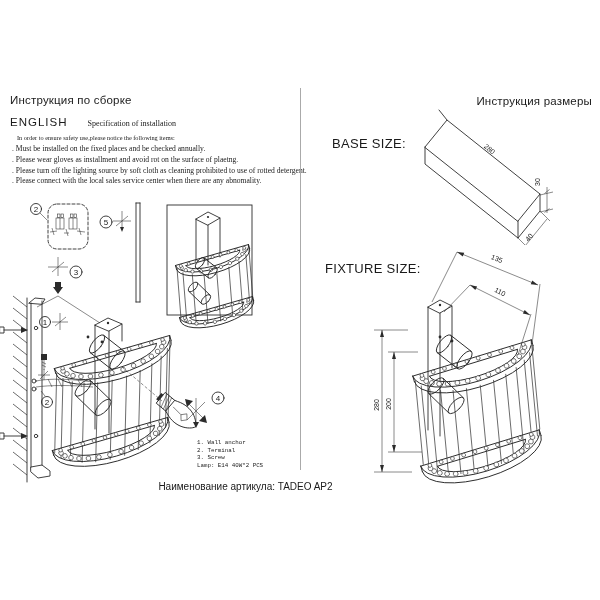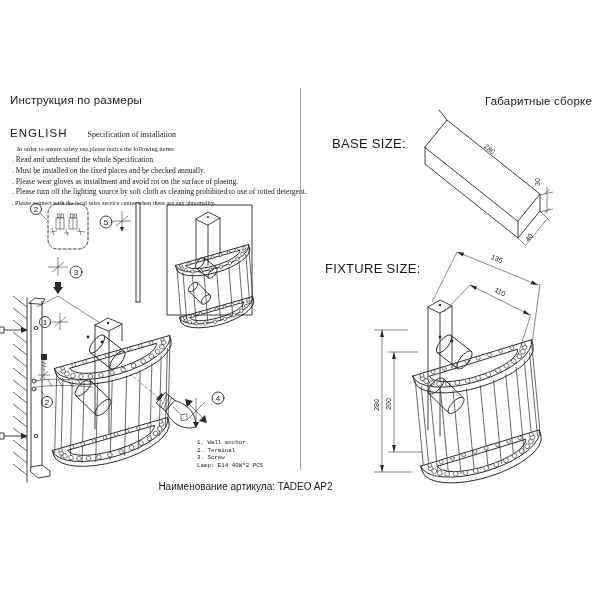--- a/index.html
+++ b/index.html
@@ -1,21 +1,21 @@
 <!DOCTYPE html>
 <html><head>
 <meta charset="utf-8">
 <style>
   html,body{margin:0;padding:0;background:#fff;}
   body{width:600px;height:600px;position:relative;overflow:hidden;
        font-family:"Liberation Sans",sans-serif;color:#1a1a1a;}
   .abs{position:absolute;}
   .ru-title{font-size:11.5px;letter-spacing:.2px;}
   .panel-left{left:10px;top:94px;width:288px;}
-  .eng-row{margin-top:17px;white-space:nowrap;}
+  .eng-row{margin-top:6px;white-space:nowrap;}
   .eng{font-size:11.5px;letter-spacing:1px;}
   .spec{font-family:"Liberation Serif",serif;font-size:8px;margin-left:20px;}
   .intro{font-family:"Liberation Serif",serif;font-size:6.3px;margin:4px 0 0 7px;}
   ul.items{list-style:none;margin:3px 0 0 0;padding:0 0 0 2px;}
   ul.items li{font-family:"Liberation Serif",serif;font-size:7.6px;line-height:10.8px;white-space:nowrap;}
   ul.items li:nth-child(5){font-size:6.2px;}
   ul.items li::before{content:". ";}
   .right-title{right:8px;top:95px;}
   .size-label{font-size:13px;letter-spacing:.3px;}
   .divider{left:300px;top:88px;width:1px;height:382px;background:#aaa;}
@@ -28,37 +28,36 @@
   text.dim{font:7px "Liberation Sans",sans-serif;fill:#1a1a1a;text-anchor:middle;}
   text.stepnum{font:8px "Liberation Sans",sans-serif;fill:#1a1a1a;text-anchor:middle;}
   text.plist{font:5.8px "Liberation Mono",monospace;fill:#1a1a1a;}
   [data-beads] circle,[data-beadrow] circle{fill:#fff;stroke:#2b2b2b;stroke-width:.6;}
   [data-cage] line,[data-hatch] line{stroke:#2b2b2b;stroke-width:.7;}
 </style>
 </head>
 <body>
 
 <div class="abs panel-left">
-  <div class="ru-title">Инструкция по размеры</div>
+  <div class="ru-title">Инструкция по сборке</div>
   <div class="eng-row">
     <span class="eng">ENGLISH</span><span class="spec">Specification of installation</span>
   </div>
   <div class="intro">In order to ensure safety use,please notice the following items:</div>
   <ul class="items">
-    <li>Read and understand the whole Specification.</li>
     <li>Must be installed on the fixed places and be checked annually.</li>
     <li>Please wear gloves as installment and avoid rot on the surface of plaetng.</li>
     <li>Please turn off the lighting source by soft cloth as cleaning prohibited to use of rotted detergent.</li>
     <li>Please connect with the local sales service center when there are any abnomality.</li>
   </ul>
 </div>
 
 <div class="abs divider"></div>
 
-<div class="abs ru-title right-title">Габаритные сборке</div>
+<div class="abs ru-title right-title">Инструкция размеры</div>
 <div class="abs size-label" style="left:332px;top:136px;">BASE SIZE:</div>
 <div class="abs size-label" style="left:325px;top:249px;margin-top:12px;">FIXTURE SIZE:</div>
 
 <div class="abs footer">Наименование артикула: TADEO AP2</div>
 
 <svg class="abs" style="left:0;top:195px;" width="300" height="290" viewBox="0 0 300 290">
   <defs>
     <g id="tier-l">
         <path class="ln" d="M-62,0 L62,0 M-62,0 A62,24 0 0 0 62,0 M-62,0 L-62,6 M62,0 L62,6 M-62,6 A62,24 0 0 0 62,6 M-46,5 L46,5 M-46,5 A46,14 0 0 0 46,5"></path>
       </g>

